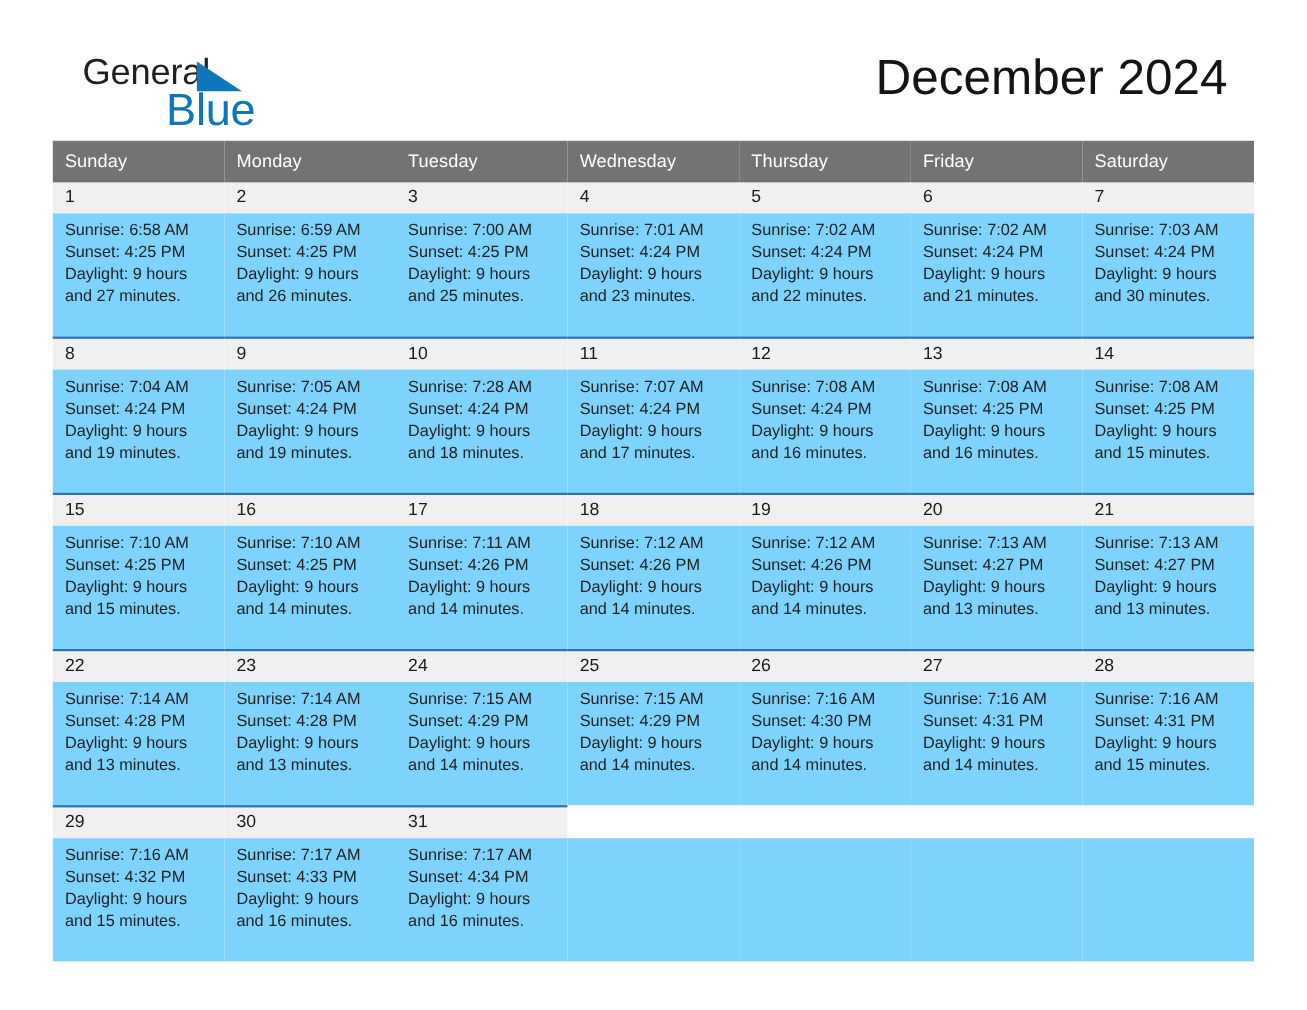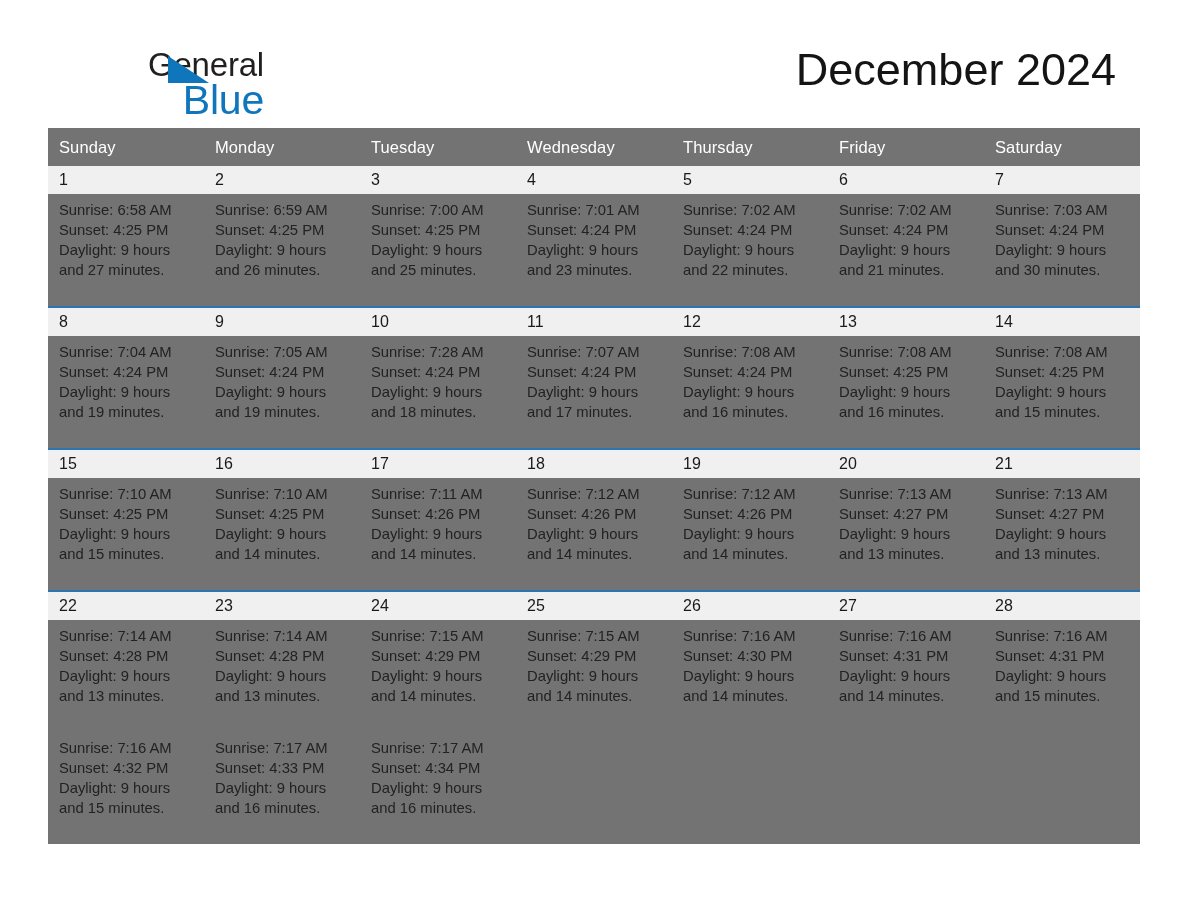--- a/index.html
+++ b/index.html
@@ -22,25 +22,24 @@
     padding: 0 48px;
   }
 
   
   .masthead {
     position: relative;
     height: 110px;
   }
   .brand {
     position: absolute;
-    left: 16px;
+    left: 27px;
     top: 46px;
     width: 200px;
     height: 72px;
-    text-align: right;
   }
   .brand-line1 {
     position: relative;
     display: block;
     font-size: 33px;
     line-height: 38px;
     letter-spacing: -0.2px;
     color: #221f1f;
     height: 38px;
     white-space: nowrap;
@@ -117,21 +116,21 @@
     border-top: 2px solid #2b74b4;
   }
   .daynum-row.first td {
     border-top: none;
   }
   .daynum-row td.empty {
     background: #ffffff;
     border-top: 2px solid #ffffff;
   }
   .info-row td {
-    background: #737373;
+    background: #7dd3fc;
     font-size: 14.8px;
     line-height: 20px;
     color: #222222;
     padding: 6px 6px 14px 11px;
     vertical-align: top;
     height: 92px;
   }
   .info-line {
     display: block;
     white-space: nowrap;
@@ -374,20 +373,29 @@
             <span class="info-line">Daylight: 9 hours</span>
             <span class="info-line">and 14 minutes.</span>
           </td>
           <td>
             <span class="info-line">Sunrise: 7:16 AM</span>
             <span class="info-line">Sunset: 4:31 PM</span>
             <span class="info-line">Daylight: 9 hours</span>
             <span class="info-line">and 15 minutes.</span>
           </td>
         </tr>
+        <tr class="daynum-row">
+          <td>29</td>
+          <td>30</td>
+          <td>31</td>
+          <td class="empty"></td>
+          <td class="empty"></td>
+          <td class="empty"></td>
+          <td class="empty"></td>
+        </tr>
         <tr class="info-row">
           <td>
             <span class="info-line">Sunrise: 7:16 AM</span>
             <span class="info-line">Sunset: 4:32 PM</span>
             <span class="info-line">Daylight: 9 hours</span>
             <span class="info-line">and 15 minutes.</span>
           </td>
           <td>
             <span class="info-line">Sunrise: 7:17 AM</span>
             <span class="info-line">Sunset: 4:33 PM</span>

